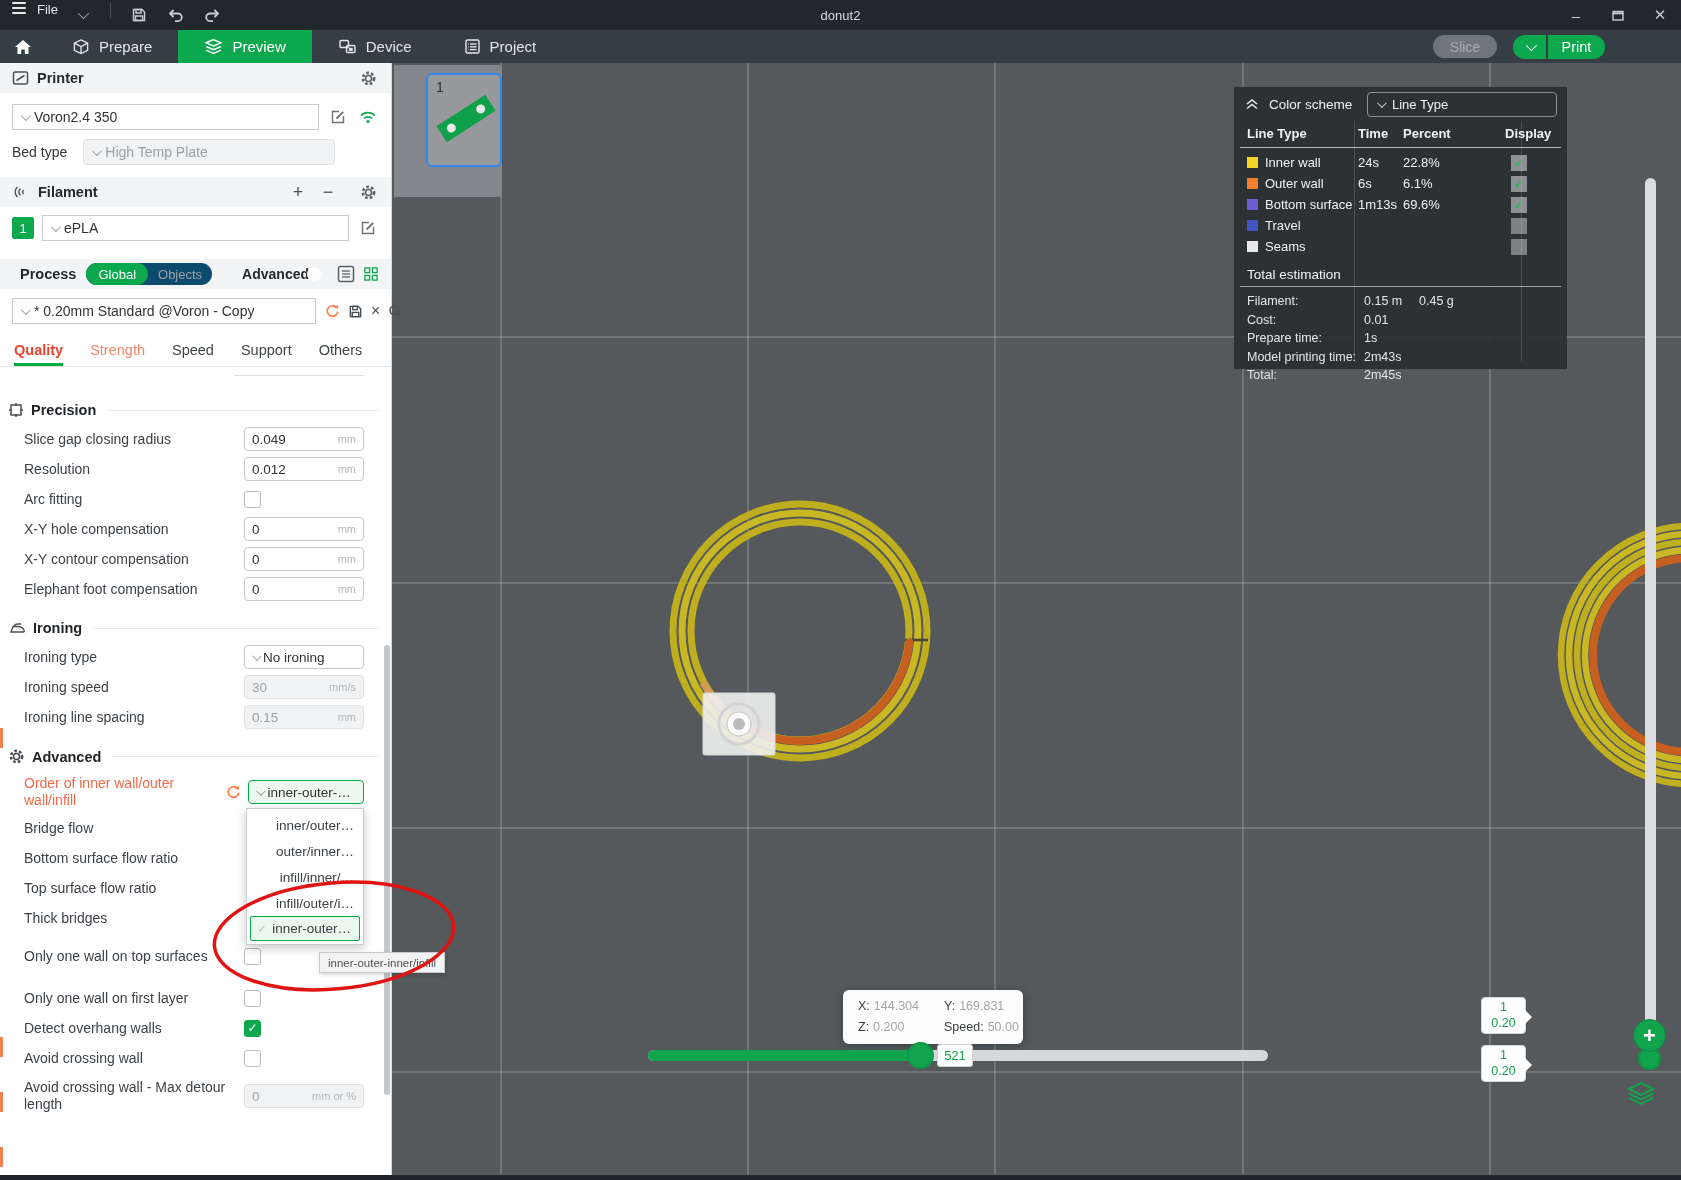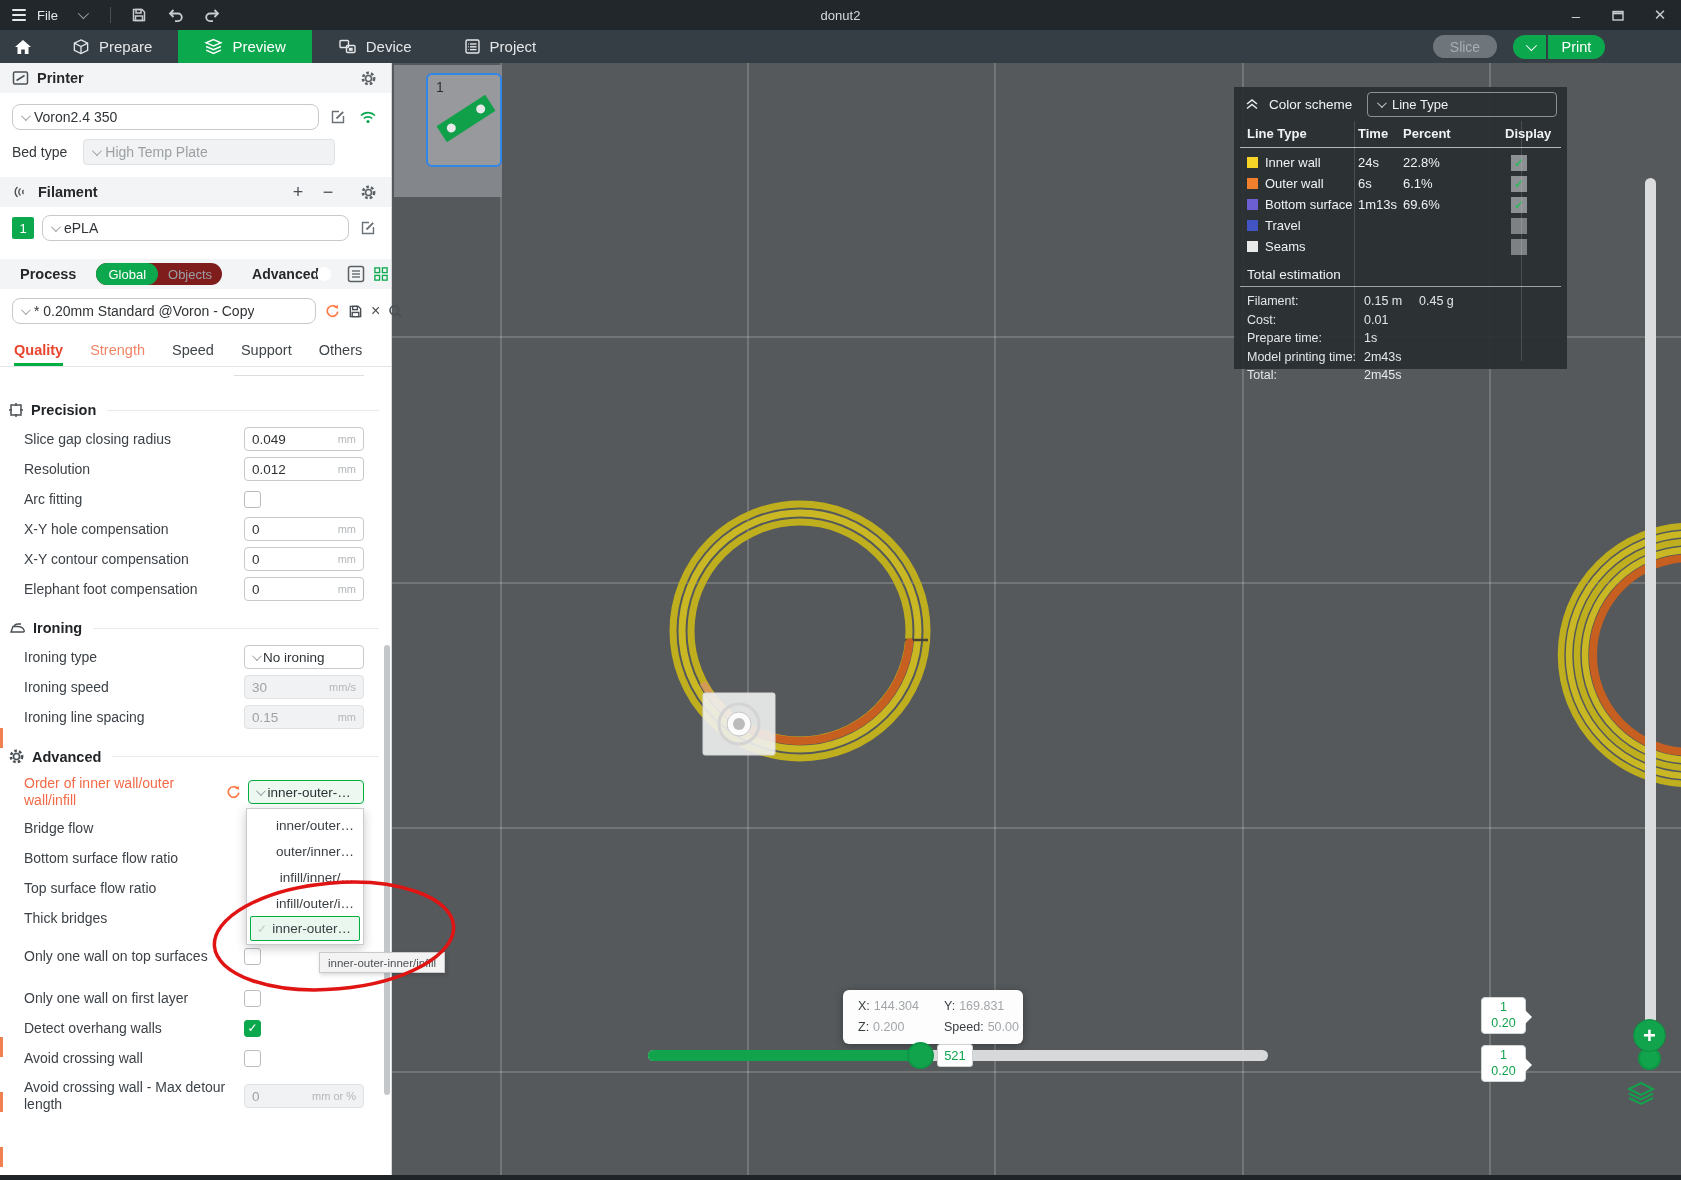--- a/index.html
+++ b/index.html
@@ -1,20 +1,20 @@
 <!DOCTYPE html>
 <html><head>
 <meta charset="utf-8">
 <style>
   *{box-sizing:border-box;margin:0;padding:0}
   html,body{width:1681px;height:1180px;overflow:hidden}
   body{font-family:"Liberation Sans",sans-serif;background:#55595B;position:relative}
   
   .titlebar{height:30px;background:#22272C;display:flex;align-items:center;color:#E6E8EA;position:relative}
-  .tb-left{display:flex;align-items:center;gap:11px;padding-left:12px;z-index:2}
+  .tb-left{display:flex;align-items:flex-start;gap:11px;padding-left:12px;z-index:2}
   .burger{display:flex;flex-direction:column;gap:3px;cursor:pointer}
   .burger span{width:14px;height:2px;background:#E6E8EA;border-radius:1px}
   .tb-file{font-size:13px}
   .tb-sep{width:1px;height:16px;background:#4A5156;margin:0 4px}
   .tb-ic{display:flex;align-items:center;justify-content:center;width:26px;height:26px}
   .tb-title{position:absolute;left:0;right:0;text-align:center;font-size:13px;color:#D8DBDD;z-index:1}
   .tb-win{margin-left:auto;display:flex;z-index:2}
   .tb-btn{width:42px;height:30px;display:flex;align-items:center;justify-content:center;color:#C8CCCE;font-size:15px}
   
   .navbar{height:33px;background:#363E45;display:flex;align-items:stretch}
@@ -28,30 +28,30 @@
   .btn-print{width:57px;height:24px;border-radius:0 12px 12px 0;background:#0CA84D;color:#fff;font-size:14.5px;display:flex;align-items:center;justify-content:center}
   .wchev{width:8px;height:8px;border-right:1.8px solid #fff;border-bottom:1.8px solid #fff;transform:rotate(45deg) translateY(-2px)}
   
   .main{display:flex;height:1117px}
   .sidebar{width:392px;background:#fff;position:relative;flex:none;border-right:1px solid #D5D8DA;color:#3C4247}
   .strip{height:30px;background:#F3F4F5;display:flex;align-items:center;padding:0 12px;gap:8px}
   .strip .t{font-weight:bold;font-size:14.5px;color:#26292C}
   .sp{flex:1}
   .ib{display:flex;align-items:center;justify-content:center;width:22px;height:22px;cursor:pointer;color:#5A6065;font-size:15px}
   .preset-row{display:flex;align-items:center;padding:11px 12px 4px;gap:8px}
-  .sel-box{height:26px;border:1px solid #C6CACD;border-radius:8px;display:flex;align-items:center;gap:6px;padding:0 8px;flex:1;font-size:14px;color:#303437;background:#fff;cursor:pointer}
+  .sel-box{height:26px;border:1px solid #C6CACD;border-radius:0;display:flex;align-items:center;gap:6px;padding:0 8px;flex:1;font-size:14px;color:#303437;background:#fff;cursor:pointer}
   .chev{width:7px;height:7px;border-right:1.6px solid #9BA1A5;border-bottom:1.6px solid #9BA1A5;transform:rotate(45deg) translateY(-2px);flex:none}
   .bed-row{display:flex;align-items:center;padding:5px 12px 10px;gap:16px}
   .bed-label{font-size:14px;color:#33373A}
   .bed-sel{width:252px;height:26px;background:#F1F2F3;border:1px solid #DFE1E3;border-radius:4px;color:#9BA0A4;display:flex;gap:6px;padding:0 8px;align-items:center;font-size:14px}
   .fil-strip{margin-top:2px}
   .fil-row{display:flex;align-items:center;padding:8px 12px 6px;gap:8px}
   .slot{width:22px;height:22px;background:#0CA84D;color:#fff;font-size:13px;display:flex;align-items:center;justify-content:center;border-radius:2px;flex:none}
   .proc-strip{margin-top:12px}
-  .pillgroup{display:flex;align-items:center;background:#7f1d1d;border-radius:11px;height:22px;margin-left:12px}
+  .pillgroup{display:flex;align-items:center;background:#0c4a6e;border-radius:11px;height:22px;margin-left:2px}
   .pill-g{background:#0CA84D;color:#fff;border-radius:11px;height:22px;padding:0 12px;display:flex;align-items:center;font-size:13px}
   .pill-o{color:#9BA0A4;padding:0 10px;font-size:13px}
   .adv-lbl{font-size:14px;font-weight:600;color:#26292C;margin-left:14px}
   .toggle{width:35px;height:18px;border-radius:9px;background:#0CA84D;position:relative;margin:0 6px;cursor:pointer}
   .toggle::after{content:"";position:absolute;right:2px;top:2px;width:14px;height:14px;border-radius:50%;background:#fff}
   .proc-preset{padding:9px 12px 7px;display:flex;gap:8px;align-items:center}
   .sel-box.proc{flex:none;width:304px}
   .ptabs{display:flex;gap:27px;padding:6px 14px 0;align-items:flex-end;border-bottom:1px solid #E2E4E6;height:36px}
   .ptab{font-size:14.5px;color:#3F4549;padding-bottom:8px;cursor:pointer}
   .ptab.q{color:#E8452E;font-weight:bold;border-bottom:3px solid #00AE42;padding-bottom:5px}

